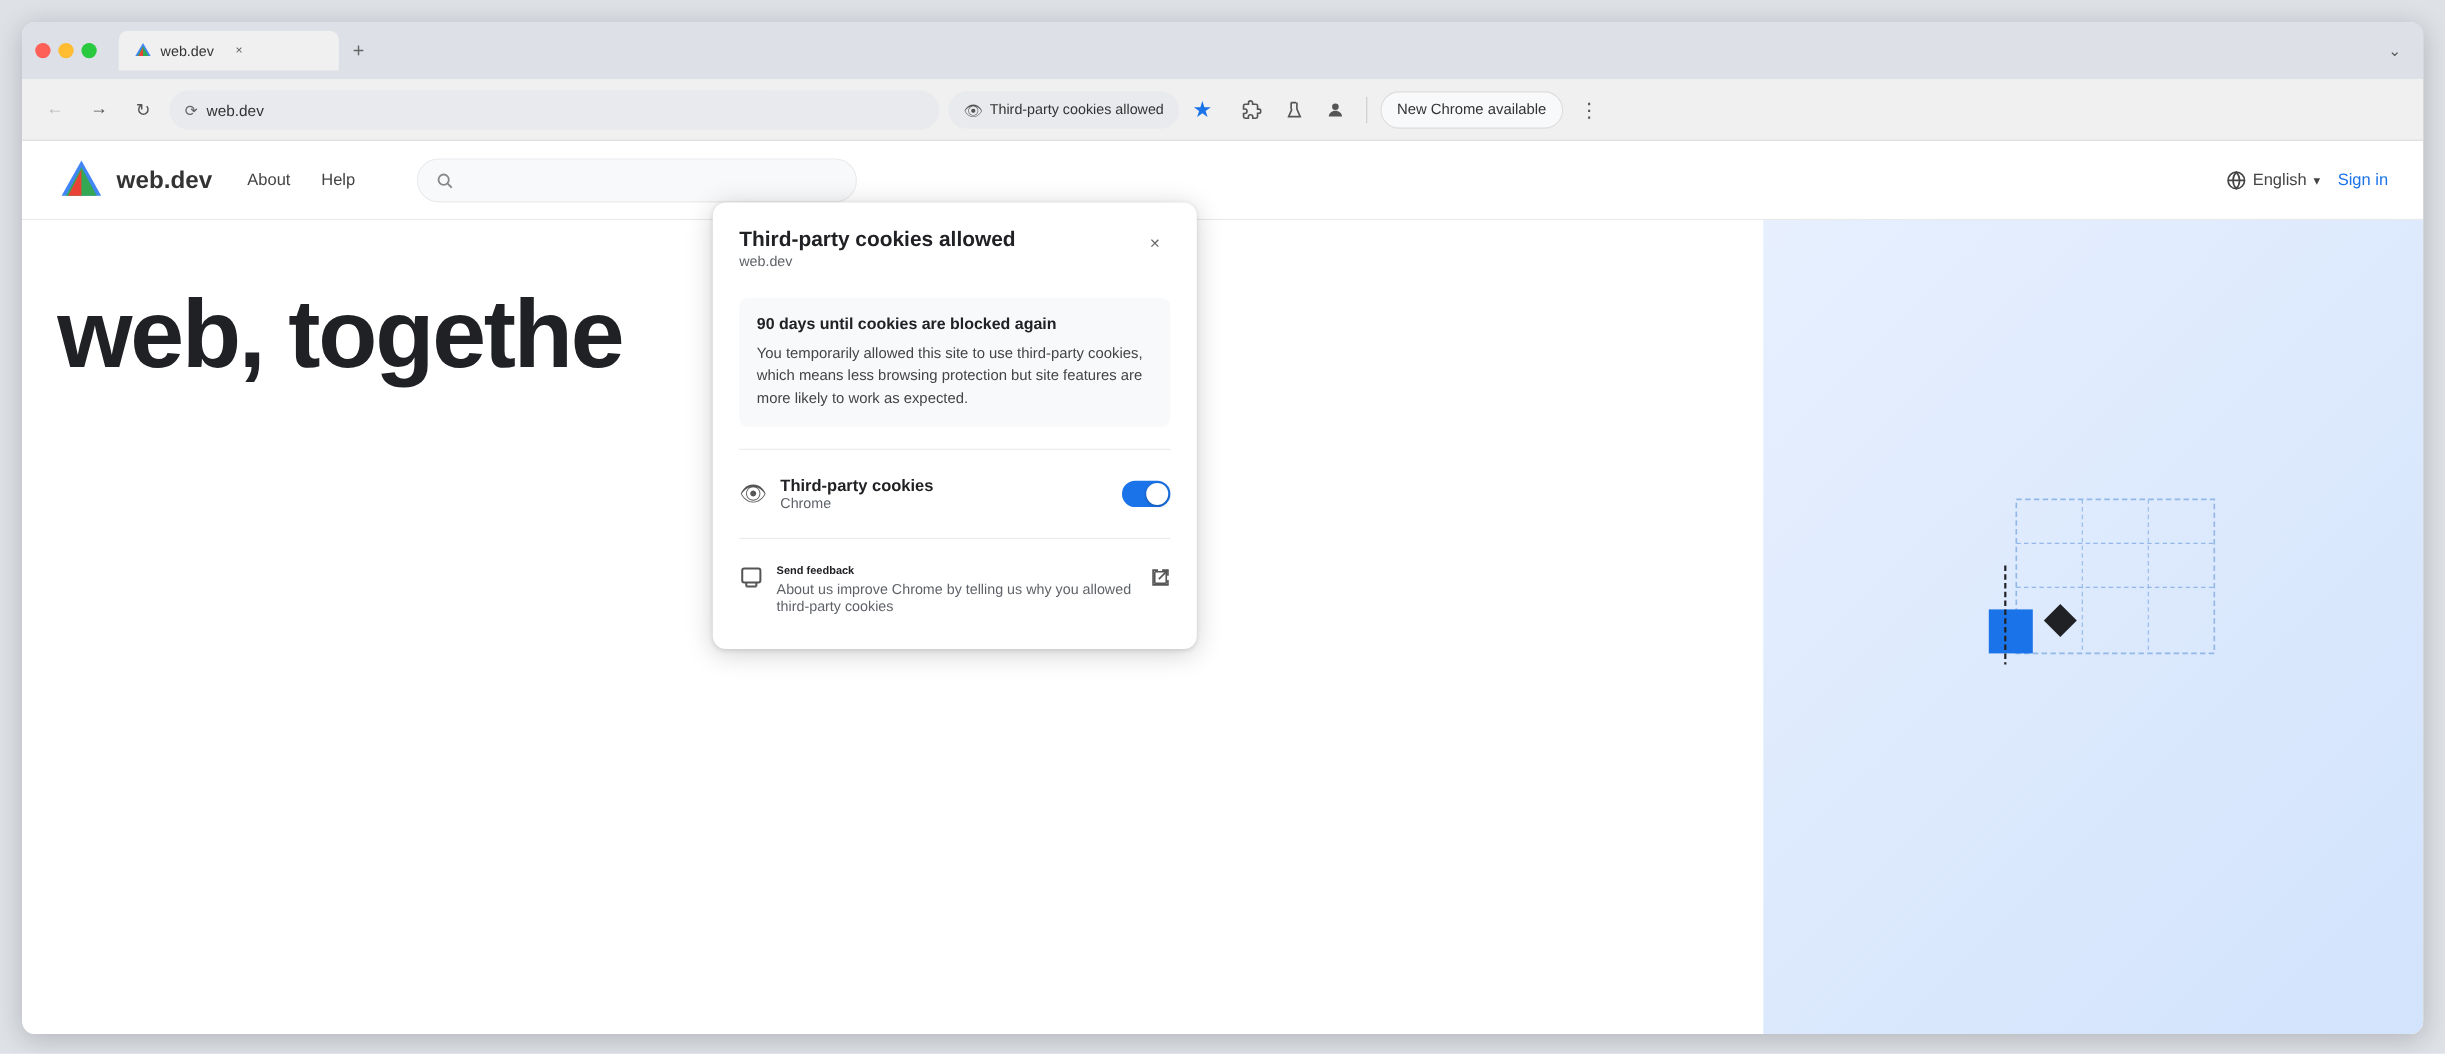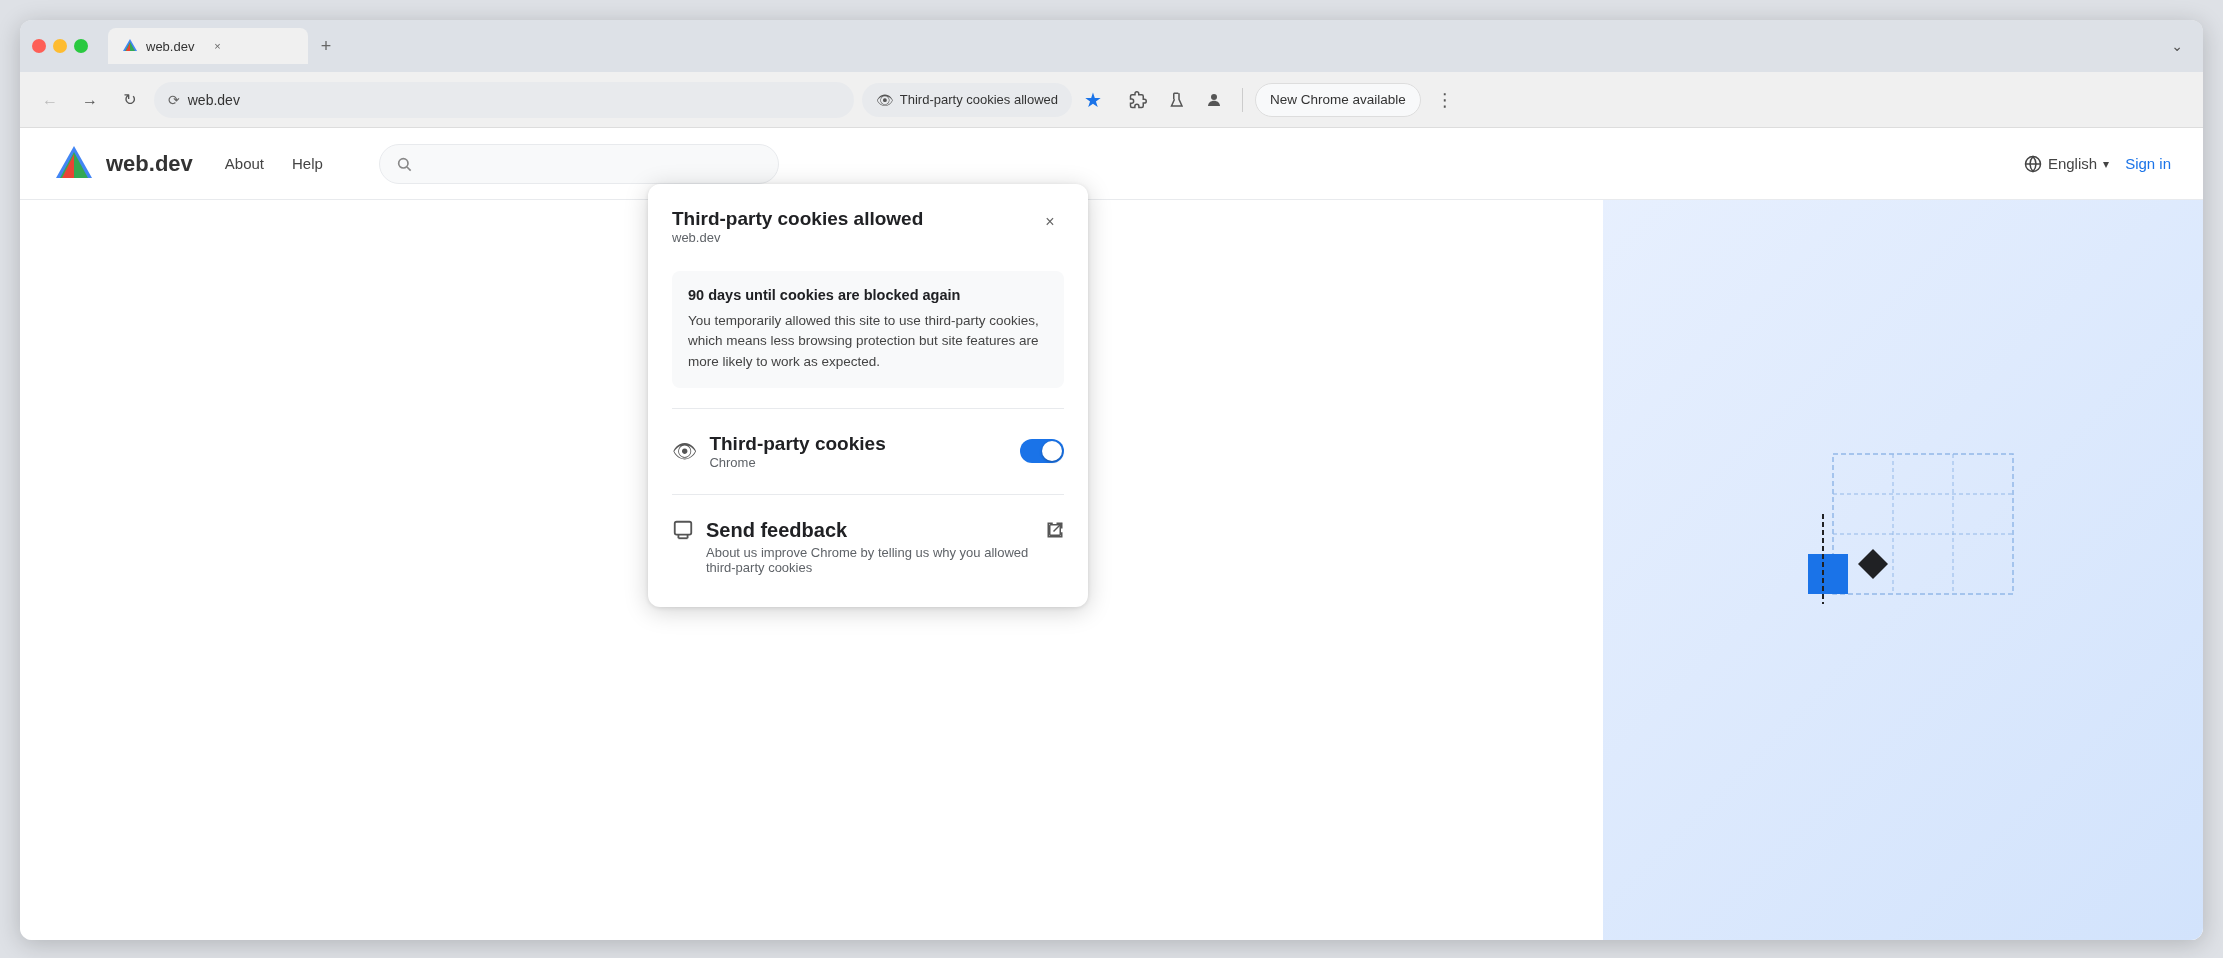--- a/index.html
+++ b/index.html
@@ -387,21 +387,21 @@
     .popup-row-left {
       display: flex;
       align-items: center;
       gap: 12px;
     }
     .popup-row-icon {
       font-size: 20px;
       color: #555;
     }
     .popup-row-label {
-      font-size: 19px;
+      font-size: 15px;
       font-weight: 600;
       color: #202124;
     }
     .popup-row-sub {
       font-size: 13px;
       color: #5f6368;
     }
     .toggle-on {
       width: 44px;
       height: 24px;
@@ -426,21 +426,21 @@
       align-items: flex-start;
       justify-content: space-between;
       padding: 8px 0;
     }
     .popup-feedback-left {
       display: flex;
       align-items: flex-start;
       gap: 12px;
     }
     .popup-feedback-text {
-      font-size: 20px;
+      font-size: 10px;
       font-weight: 600;
       color: #202124;
     }
     .popup-feedback-sub {
       font-size: 13px;
       color: #5f6368;
       margin-top: 3px;
     }
     .external-link-icon {
       font-size: 18px;
@@ -602,20 +602,21 @@
             <span>English</span>
             <span style="font-size:12px;">▾</span>
           </div>
           <span class="sign-in-btn">Sign in</span>
         </div>
       </div>
 
 
       <div class="hero-section">
         <div class="hero-title">
+          <div>web, togethe</div>
         </div>
       </div>
 
       <div class="illustration-area">
         <svg width="300" height="200" viewBox="0 0 300 200">
 
           <rect x="80" y="20" width="180" height="140" fill="none" stroke="#93b8e8" stroke-width="1.5" stroke-dasharray="5,3"></rect>
           <line x1="80" y1="60" x2="260" y2="60" stroke="#93b8e8" stroke-width="1" stroke-dasharray="4,3"></line>
           <line x1="80" y1="100" x2="260" y2="100" stroke="#93b8e8" stroke-width="1" stroke-dasharray="4,3"></line>
           <line x1="140" y1="20" x2="140" y2="160" stroke="#93b8e8" stroke-width="1" stroke-dasharray="4,3"></line>

